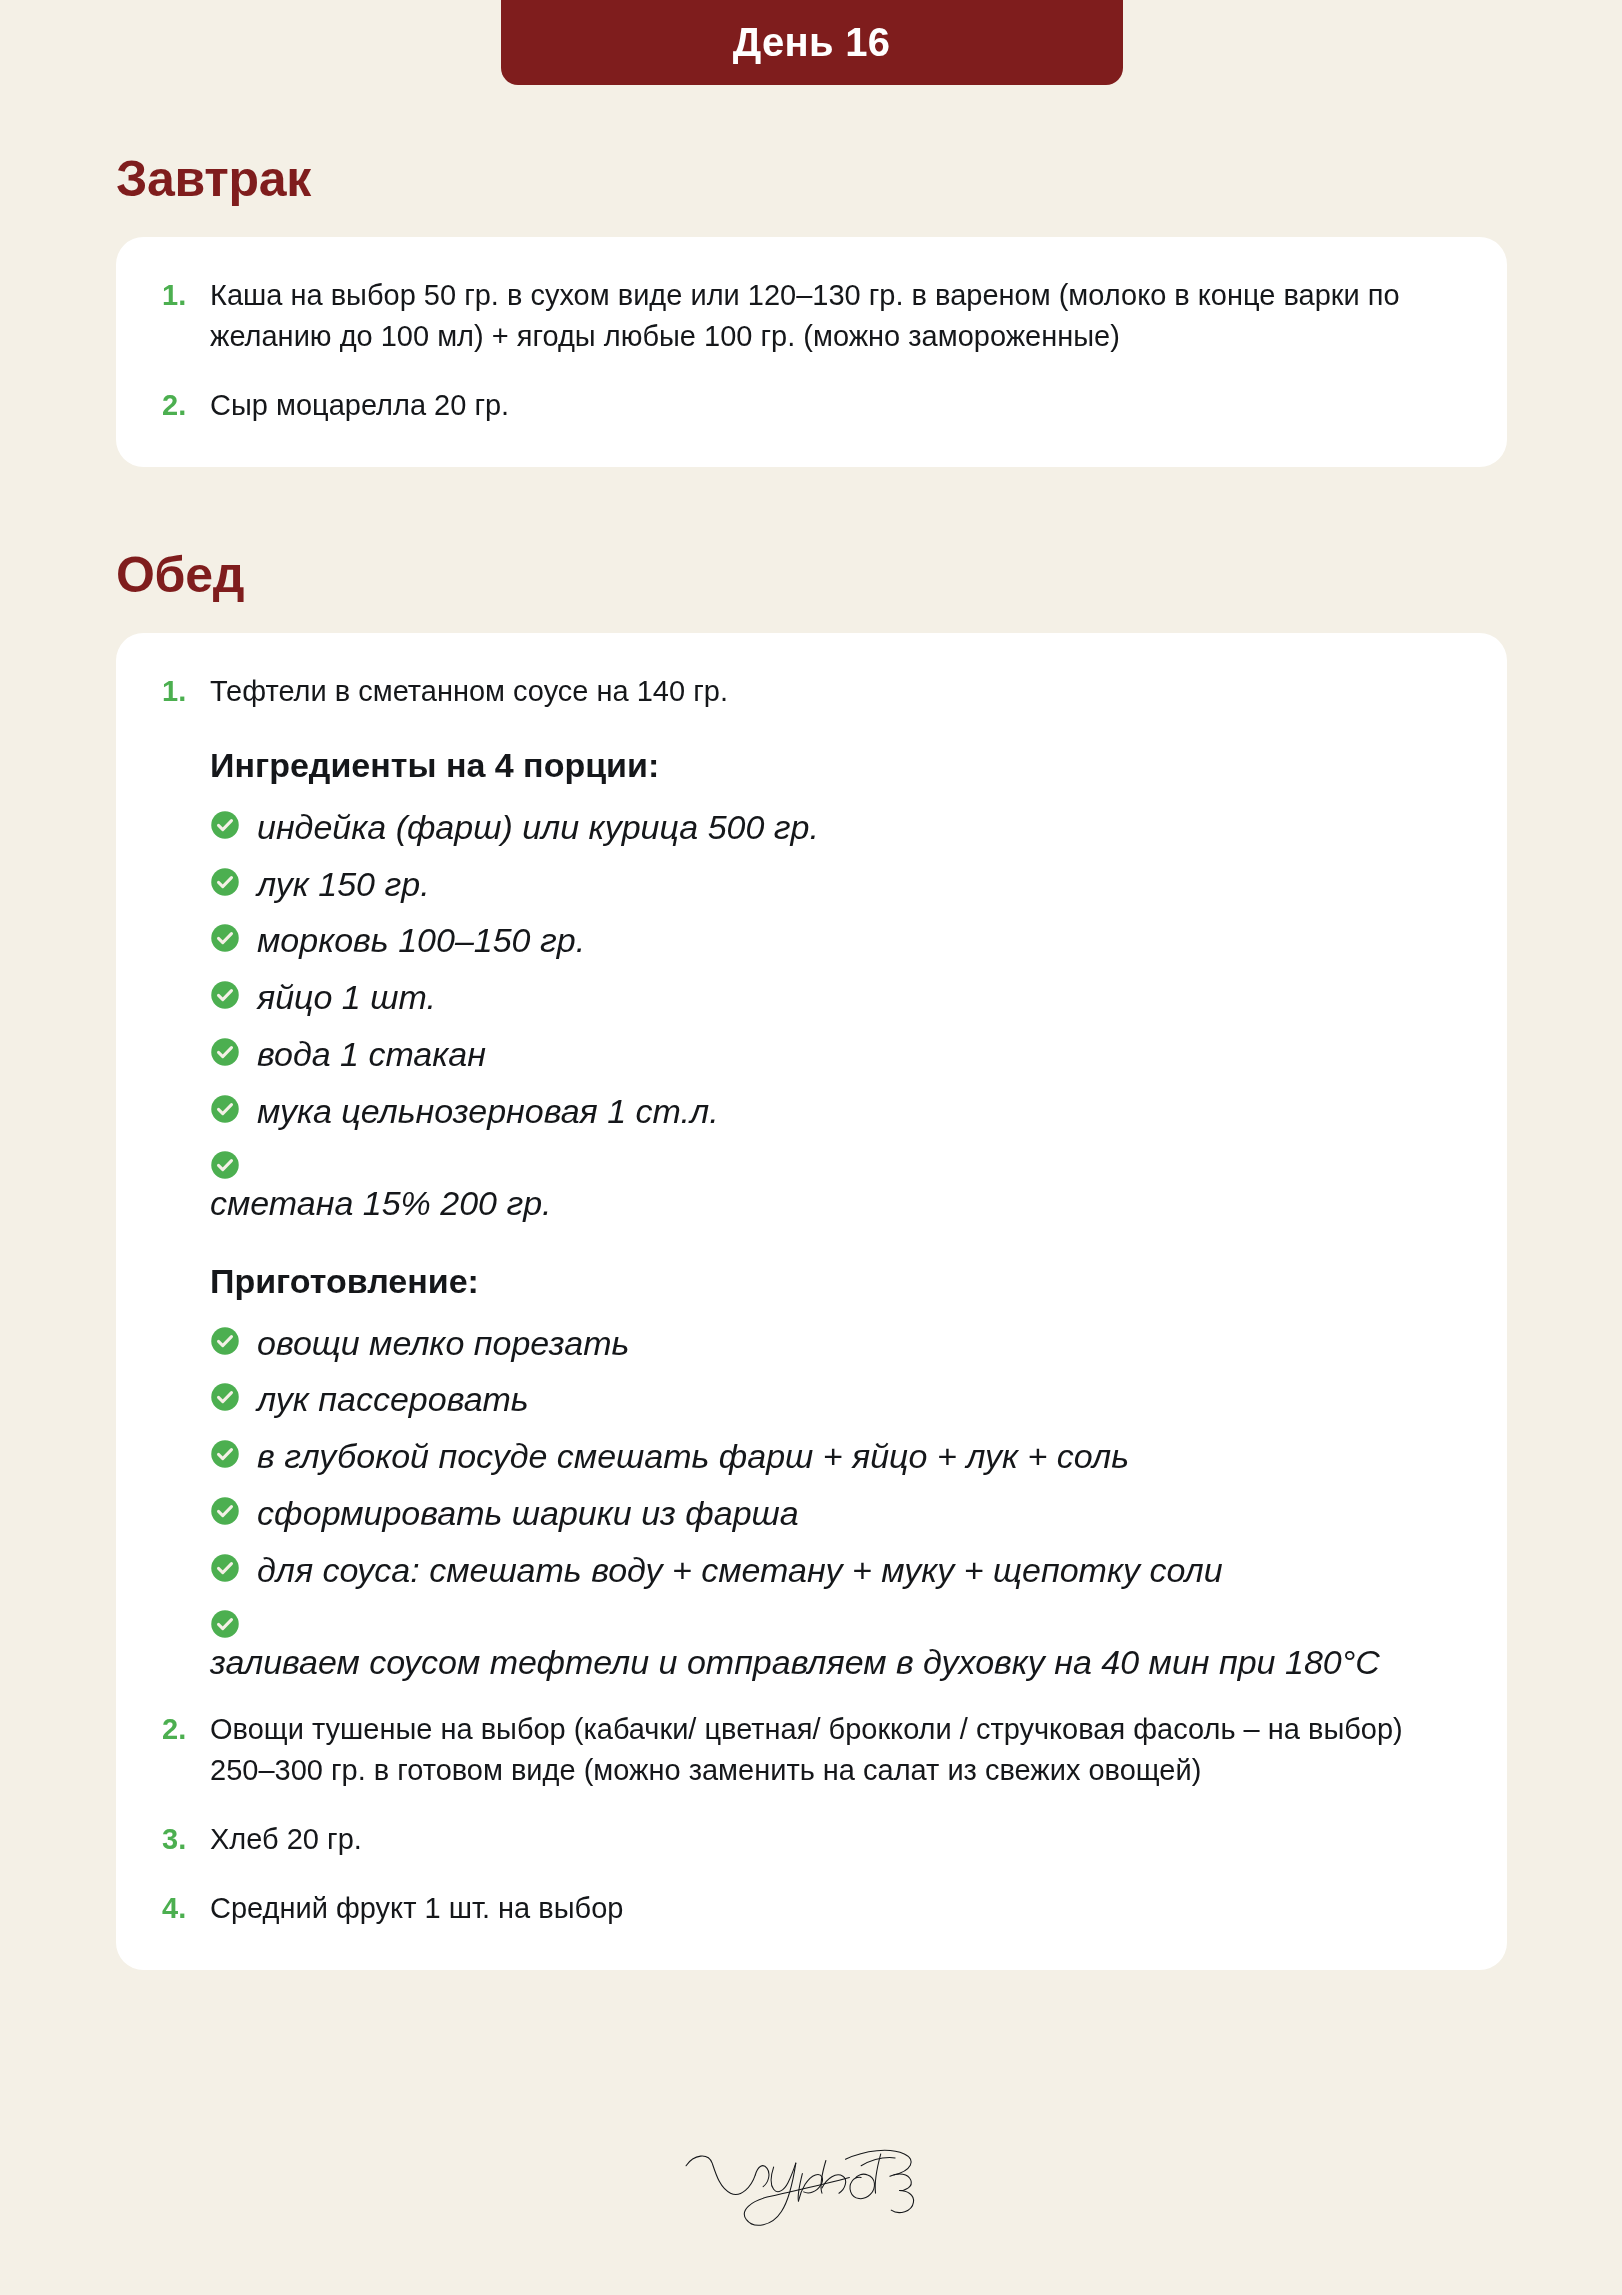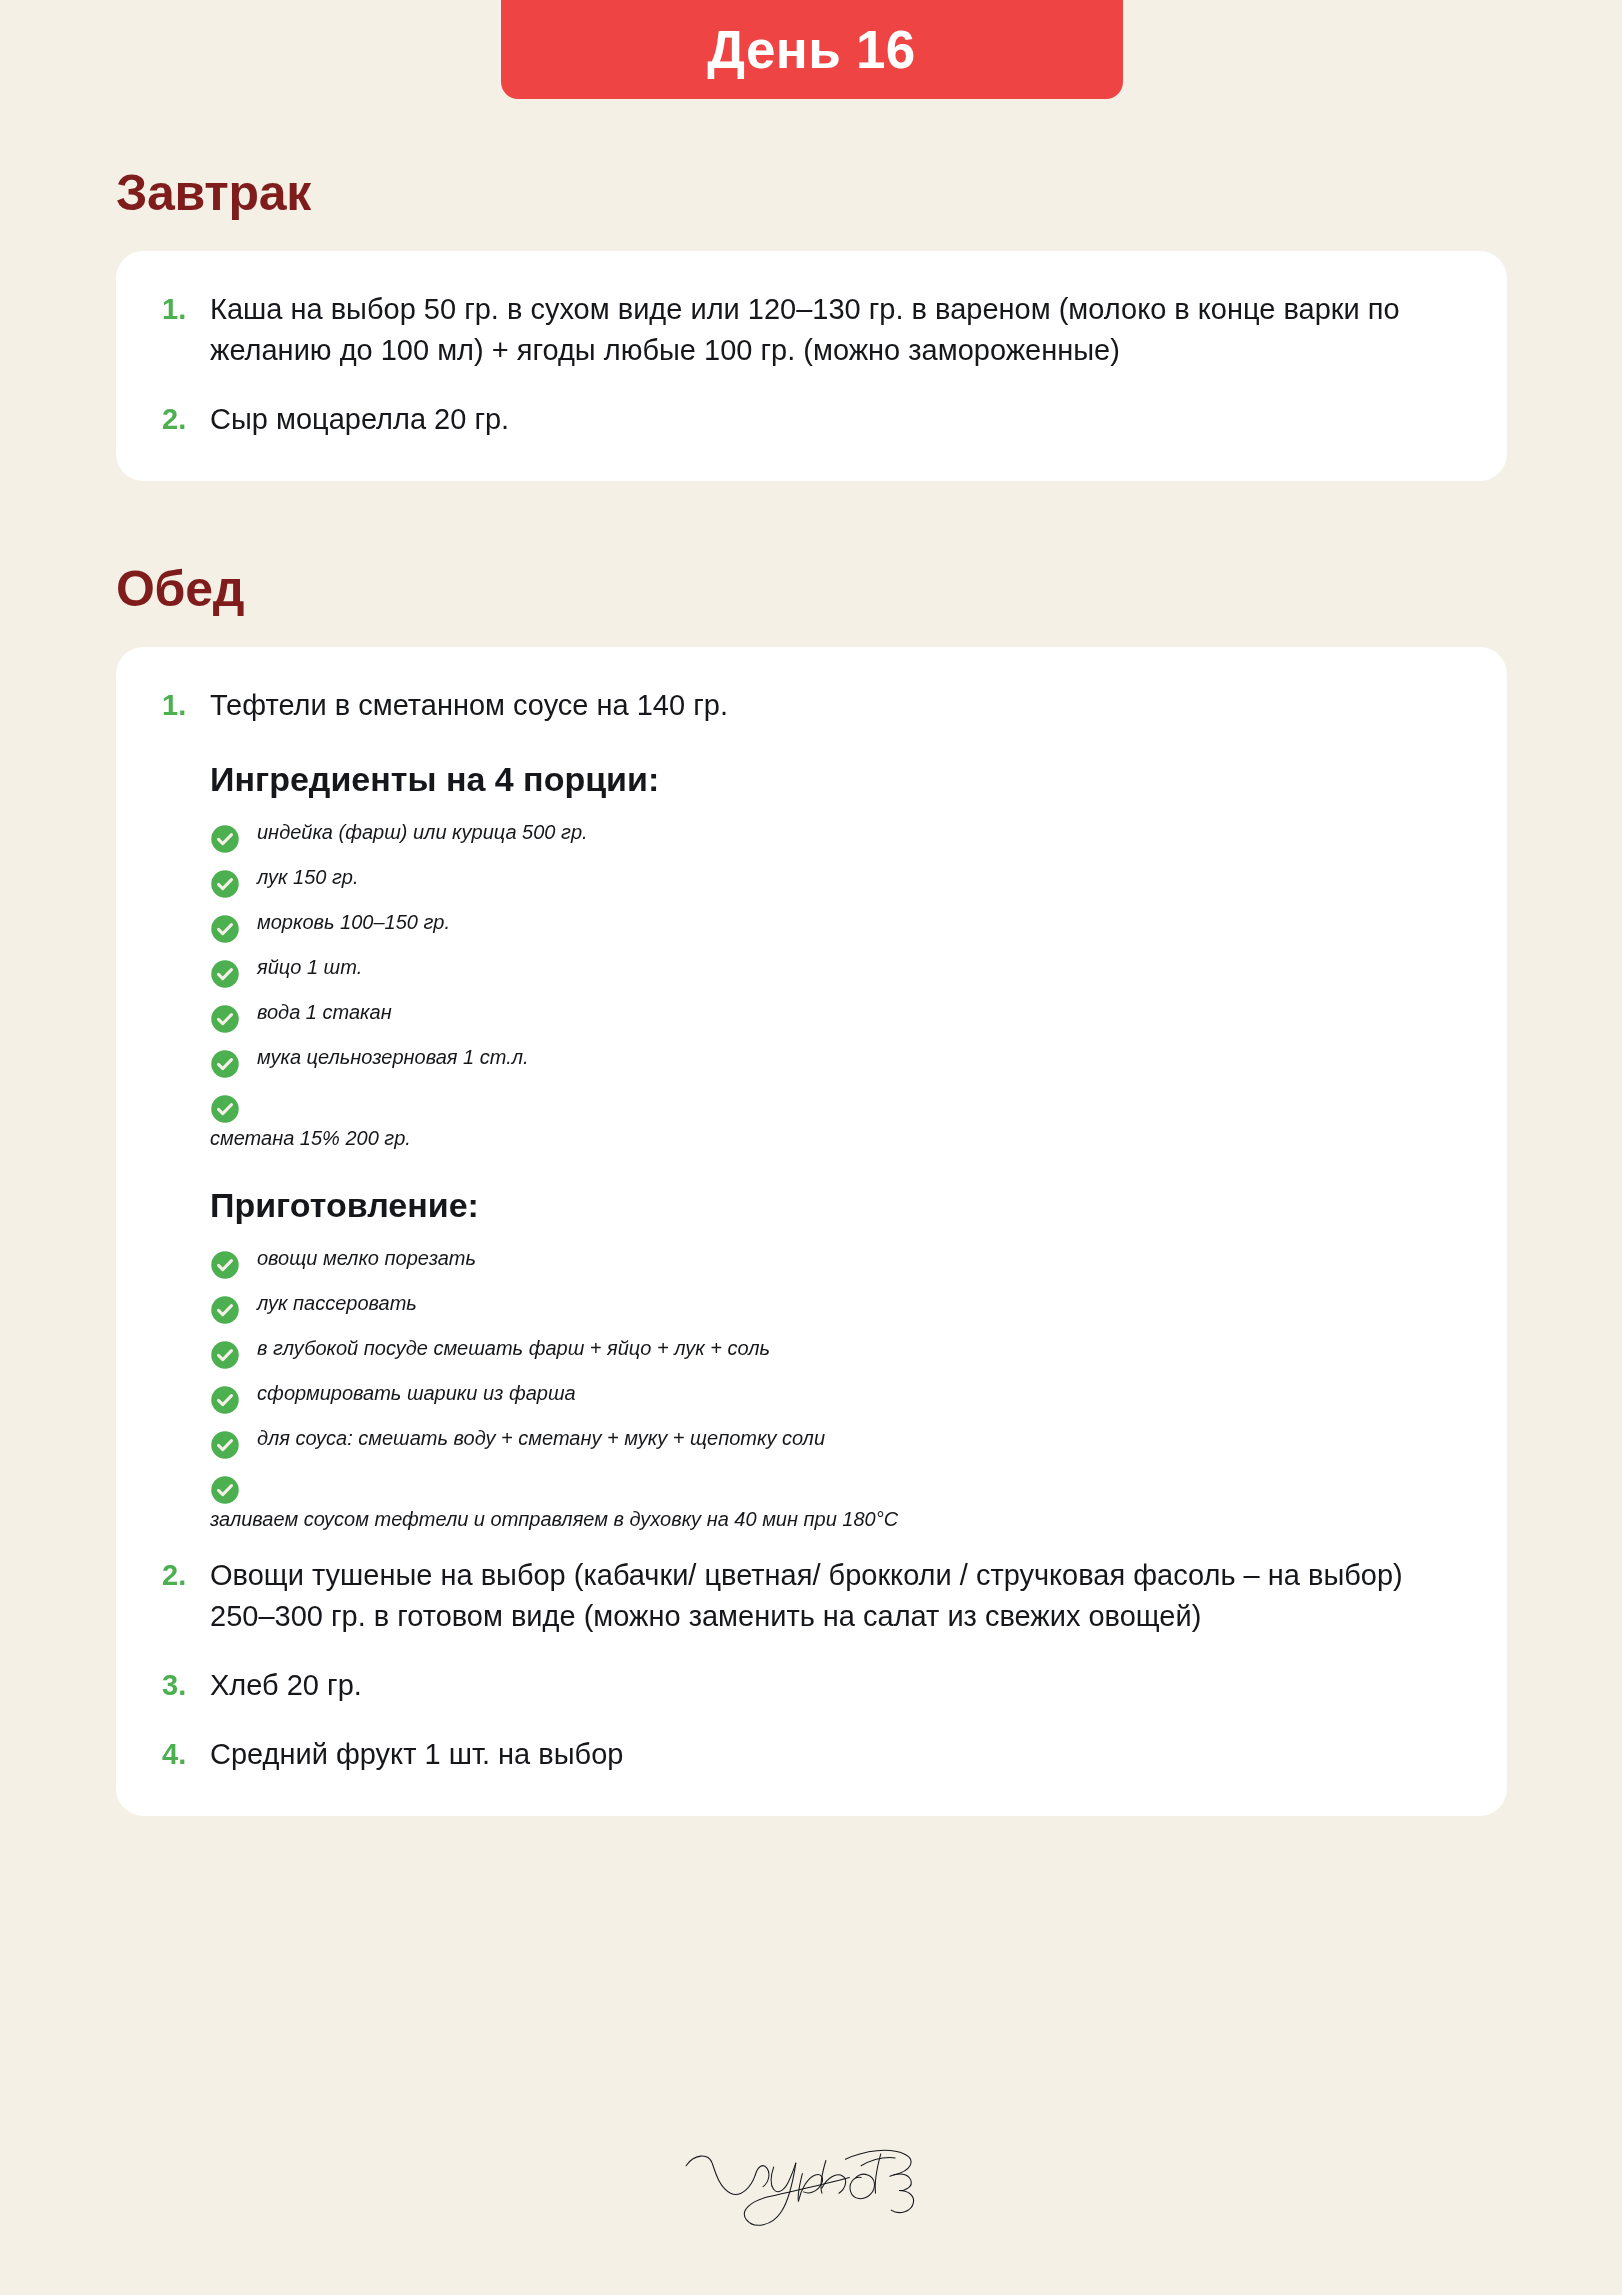--- a/index.html
+++ b/index.html
@@ -17,29 +17,29 @@
     overflow: hidden;
   }
 
   
   .day-badge-wrap {
     width: 100%;
     display: flex;
     justify-content: center;
   }
   .day-badge {
-    background: #ef4444;
+    background: #7f1d1d;
     color: #FFFFFF;
     width: 622px;
-    height: 99px;
+    height: 85px;
     border-radius: 0 0 17px 17px;
     display: flex;
     align-items: center;
     justify-content: center;
-    font-size: 53px;
+    font-size: 40px;
     font-weight: bold;
     letter-spacing: 0.3px;
   }
 
   
   .page {
     padding: 0 116px;
   }
 
   
@@ -111,21 +111,21 @@
   .check-icon {
     flex: 0 0 30px;
     width: 30px;
     height: 30px;
     margin-top: 5.9px;
     margin-right: 17px;
   }
   .check-icon svg { display: block; width: 30px; height: 30px; }
 
   .ctext {
-    font-size: 20px;
+    font-size: 34px;
     line-height: 1.40;
     font-style: italic;
     color: #15171A;
     flex: 1;
   }
 
   
   .orow.tall { margin-bottom: 22px; }
 
   

